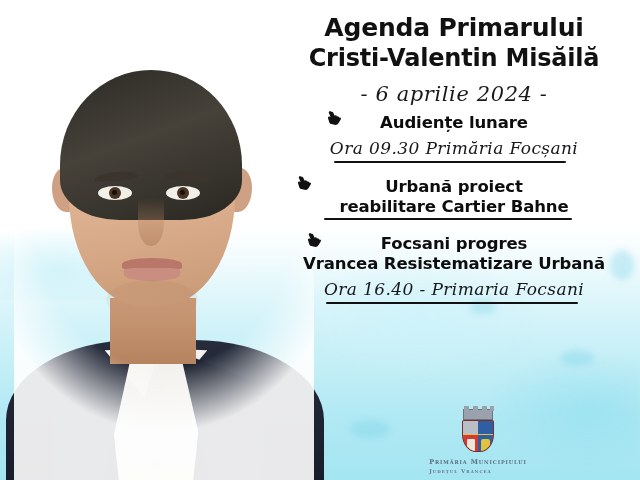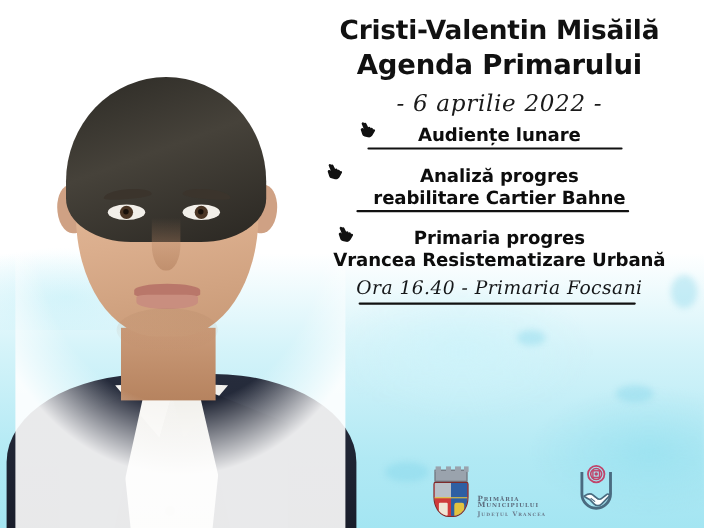--- a/index.html
+++ b/index.html
@@ -119,21 +119,21 @@
   .rule{
     height:2px;background:#111;margin:1px auto 0;border-radius:1px;
   }
   .item.i1 .rule{width:232px;margin-left:66px;}
   .item.i2 .rule{width:248px;margin-left:56px;}
   .item.i3 .rule{width:252px;margin-left:58px;}
 
   
   #logo{
     position:absolute;left:392px;top:409px;width:172px;height:62px;
-    display:flex;align-items:flex-end;gap:6px;
+    display:flex;align-items:center;gap:6px;flex-direction:column;
   }
   .crest{width:36px;height:44px;position:relative;flex:0 0 auto;}
   .crest-crown{
     position:absolute;left:3px;top:0;width:30px;height:11px;
     background:#9aa3ad;border:1px solid #6d747c;box-sizing:border-box;
   }
   .crest-crown::before{
     content:"";position:absolute;left:0;top:-4px;width:30px;height:5px;
     background:
       linear-gradient(to right,#9aa3ad 0 5px,transparent 5px 9px,#9aa3ad 9px 14px,transparent 14px 18px,#9aa3ad 18px 23px,transparent 23px 26px,#9aa3ad 26px 30px);
@@ -207,60 +207,61 @@
     <div class="ph-nose"></div>
     <div class="ph-lip-top"></div>
     <div class="ph-lip-bot"></div>
     <div class="ph-chin"></div>
     <div class="ph-fade"></div>
   </div>
 
   <div id="content">
 
     <div class="title-block">
+      <div class="title-line one">Agenda Primarului</div>
       <div class="title-line two">Cristi-Valentin Misăilă</div>
-      <div class="title-line one">Agenda Primarului</div>
-      <div class="date-line">- 6 aprilie 2022 -</div>
+      <div class="date-line">- 6 aprilie 2024 -</div>
     </div>
 
     <div class="agenda">
 
       <div class="item i1">
         <div class="item-head">
           <span class="hand-icon">
             <svg viewBox="0 0 24 24" fill="currentColor" aria-hidden="true">
               <path d="M7.2 2.4c.9-.5 1.9-.1 2.3.8l2.1 4.3.5-.3c.8-.5 1.8-.2 2.2.6.2.3.2.7.1 1l.6-.3c.8-.4 1.8-.1 2.2.7.2.4.2.8.1 1.1l.5-.2c.8-.4 1.8 0 2.1.8.2.4.1.9-.1 1.3l-3 5.2c-1.1 1.9-3.3 2.9-5.4 2.4l-4.2-1c-1.3-.3-2.4-1.3-2.8-2.6L2.7 11c-.3-1 .2-2 1.2-2.3.9-.3 1.9.1 2.3 1l.7 1.6-3-7.3c-.4-.9 0-1.9.9-2.4.1 0 .2-.1.4-.2z"></path>
             </svg>
           </span>
           <span class="hl1">Audiențe lunare</span>
         </div>
+        <div class="item-sub">Ora 09.30 Primăria Focșani</div>
         <div class="rule"></div>
       </div>
 
       <div class="item i2">
         <div class="item-head">
           <span class="hand-icon">
             <svg viewBox="0 0 24 24" fill="currentColor" aria-hidden="true">
               <path d="M7.2 2.4c.9-.5 1.9-.1 2.3.8l2.1 4.3.5-.3c.8-.5 1.8-.2 2.2.6.2.3.2.7.1 1l.6-.3c.8-.4 1.8-.1 2.2.7.2.4.2.8.1 1.1l.5-.2c.8-.4 1.8 0 2.1.8.2.4.1.9-.1 1.3l-3 5.2c-1.1 1.9-3.3 2.9-5.4 2.4l-4.2-1c-1.3-.3-2.4-1.3-2.8-2.6L2.7 11c-.3-1 .2-2 1.2-2.3.9-.3 1.9.1 2.3 1l.7 1.6-3-7.3c-.4-.9 0-1.9.9-2.4.1 0 .2-.1.4-.2z"></path>
             </svg>
           </span>
-          <span class="hl1">Analiză progres</span>
+          <span class="hl1">Urbană proiect</span>
           <span class="hl2">reabilitare Cartier Bahne</span>
         </div>
         <div class="rule"></div>
       </div>
 
       <div class="item i3">
         <div class="item-head">
           <span class="hand-icon">
             <svg viewBox="0 0 24 24" fill="currentColor" aria-hidden="true">
               <path d="M7.2 2.4c.9-.5 1.9-.1 2.3.8l2.1 4.3.5-.3c.8-.5 1.8-.2 2.2.6.2.3.2.7.1 1l.6-.3c.8-.4 1.8-.1 2.2.7.2.4.2.8.1 1.1l.5-.2c.8-.4 1.8 0 2.1.8.2.4.1.9-.1 1.3l-3 5.2c-1.1 1.9-3.3 2.9-5.4 2.4l-4.2-1c-1.3-.3-2.4-1.3-2.8-2.6L2.7 11c-.3-1 .2-2 1.2-2.3.9-.3 1.9.1 2.3 1l.7 1.6-3-7.3c-.4-.9 0-1.9.9-2.4.1 0 .2-.1.4-.2z"></path>
             </svg>
           </span>
-          <span class="hl1">Primaria progres</span>
+          <span class="hl1">Focsani progres</span>
           <span class="hl2">Vrancea Resistematizare Urbană</span>
         </div>
         <div class="item-sub">Ora 16.40 - Primaria Focsani</div>
         <div class="rule"></div>
       </div>
 
     </div>
   </div>
 
   <div id="logo">

